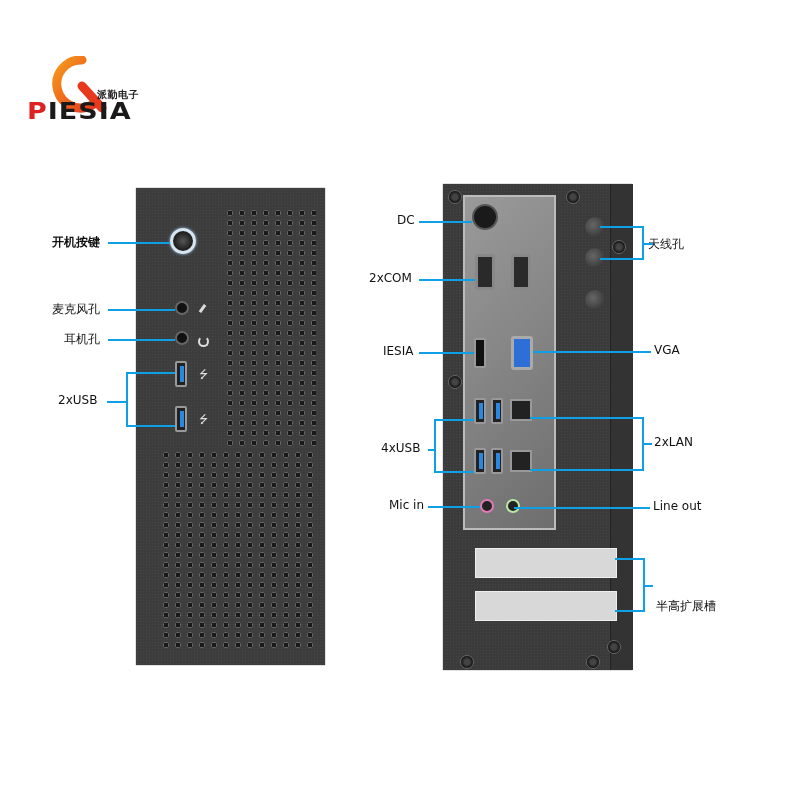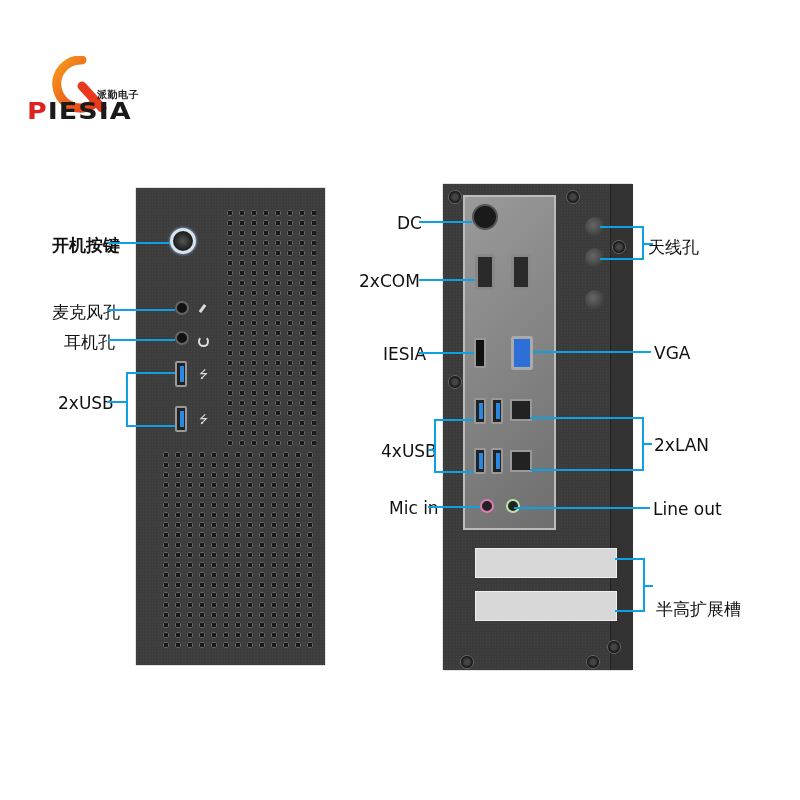--- a/index.html
+++ b/index.html
@@ -6,21 +6,21 @@
   body{width:800px;height:800px;position:relative;overflow:hidden;font-family:"DejaVu Sans","Liberation Sans",sans-serif;}
   .abs{position:absolute;}
   .logo-q{left:52px;top:56px;width:60px;height:58px;}
   .logo-sub{left:97px;top:88px;font-size:10px;color:#222;font-weight:bold;letter-spacing:0.5px;}
   .logo-name{left:27px;top:98px;font-family:"DejaVu Sans","Liberation Sans",sans-serif;font-weight:bold;font-size:27px;letter-spacing:1px;color:#1a1a1a;transform:scaleY(0.85);transform-origin:left top;}
   .logo-name .acc{color:#d22;}
   .panel{background:#3a3a3a;background-image:radial-gradient(rgba(255,255,255,0.05) 1px,transparent 1px);background-size:3px 3px;box-shadow:0 0 1px #555;}
   .front{left:136px;top:188px;width:189px;height:477px;background-color:#3d3d3d;}
   .rear{left:443px;top:184px;width:189px;height:486px;background-color:#3b3b3b;}
   .mesh{background-image:radial-gradient(circle,#151515 2.2px,#777 2.6px,transparent 3.2px);background-size:12px 10px;opacity:0.9;}
-  .label{font-size:17px;color:#111;white-space:nowrap;}
+  .label{font-size:12px;color:#111;white-space:nowrap;}
   .line{background:#0ea0e4;}
   .port-usb{width:12px;height:26px;background:#222;border:2px solid #999;border-radius:2px;box-sizing:border-box;}
   .port-usb::after{content:"";position:absolute;left:3px;top:3px;width:4px;height:16px;background:#2a88e0;}
   .jack{width:14px;height:14px;border-radius:50%;background:#111;border:2px solid #666;box-sizing:border-box;}
   .shield{left:463px;top:195px;width:93px;height:335px;background:#8a8a8a;background-image:linear-gradient(135deg,#9a9a9a,#6e6e6e);border:2px solid #bbb;box-sizing:border-box;}
   .blank-slot{background:#d8d8d8;border:1px solid #eee;}
   .screw{width:12px;height:12px;border-radius:50%;background:radial-gradient(circle,#444 30%,#111 70%);border:1px solid #666;}
   .bump{width:20px;height:20px;border-radius:50%;background:radial-gradient(circle at 40% 40%,#666,#2a2a2a);}
 </style>
 </head>
@@ -102,21 +102,21 @@
 
 <div class="abs jack" style="left:480px;top:499px;border-color:#e07ab8;background:#222;"></div>
 <div class="abs jack" style="left:506px;top:499px;border-color:#b9e8a6;background:#222;"></div>
 
 <div class="abs blank-slot" style="left:475px;top:548px;width:140px;height:28px;"></div>
 <div class="abs blank-slot" style="left:475px;top:591px;width:140px;height:28px;"></div>
 
 <div class="abs label" style="left:397px;top:213px;">DC</div>
 <div class="abs line" style="left:419px;top:221px;width:53px;height:2px;"></div>
 
-<div class="abs label" style="left:359px;top:271px;">2xCOM</div>
+<div class="abs label" style="left:369px;top:271px;">2xCOM</div>
 <div class="abs line" style="left:419px;top:279px;width:56px;height:2px;"></div>
 
 <div class="abs label" style="left:383px;top:344px;">IESIA</div>
 <div class="abs line" style="left:419px;top:352px;width:55px;height:2px;"></div>
 
 <div class="abs label" style="left:381px;top:441px;">4xUSB</div>
 <div class="abs line" style="left:428px;top:449px;width:7px;height:2px;"></div>
 <div class="abs line" style="left:434px;top:419px;width:2px;height:53px;"></div>
 <div class="abs line" style="left:434px;top:419px;width:40px;height:2px;"></div>
 <div class="abs line" style="left:434px;top:471px;width:40px;height:2px;"></div>

